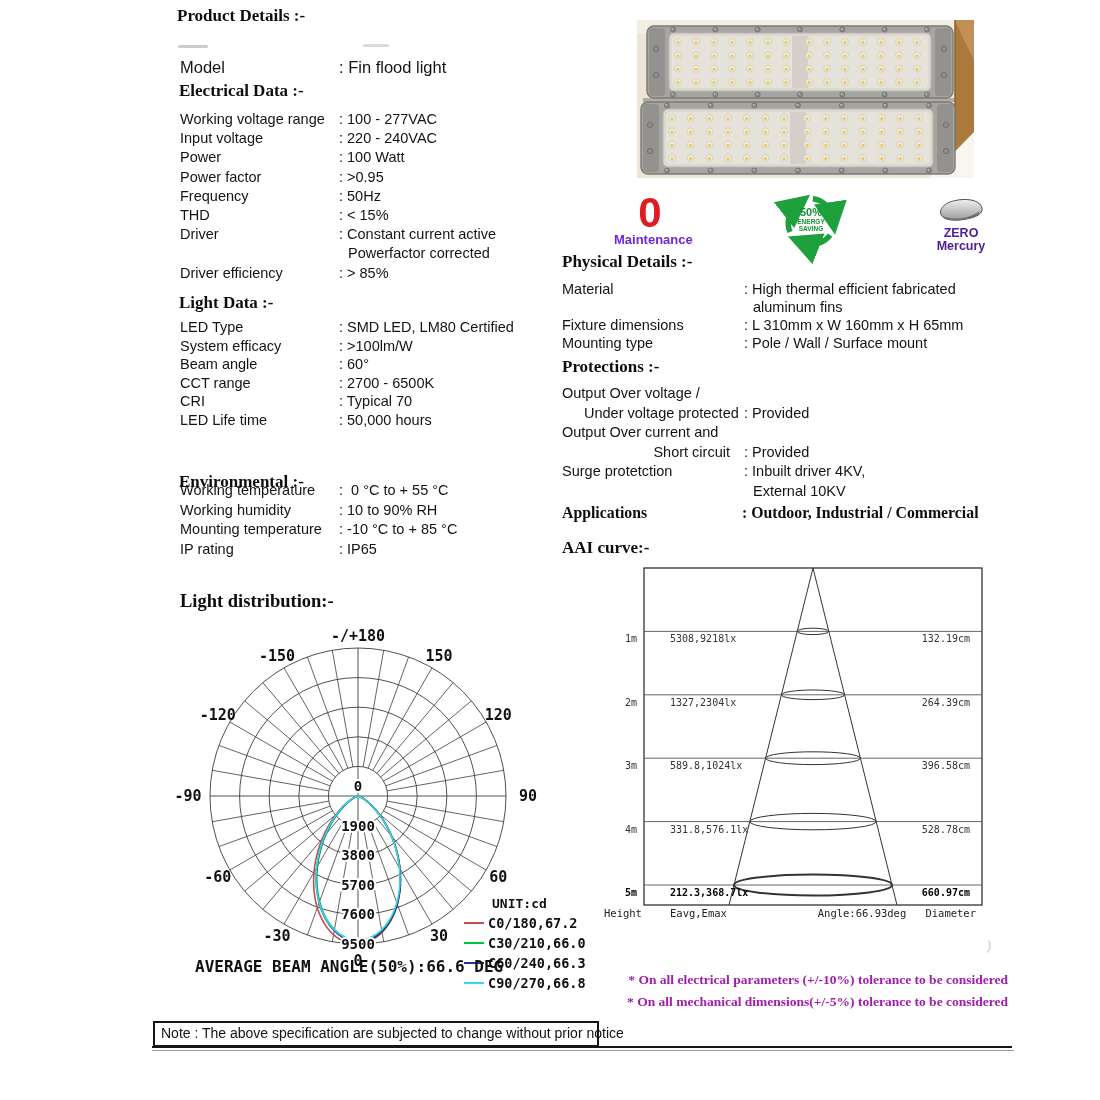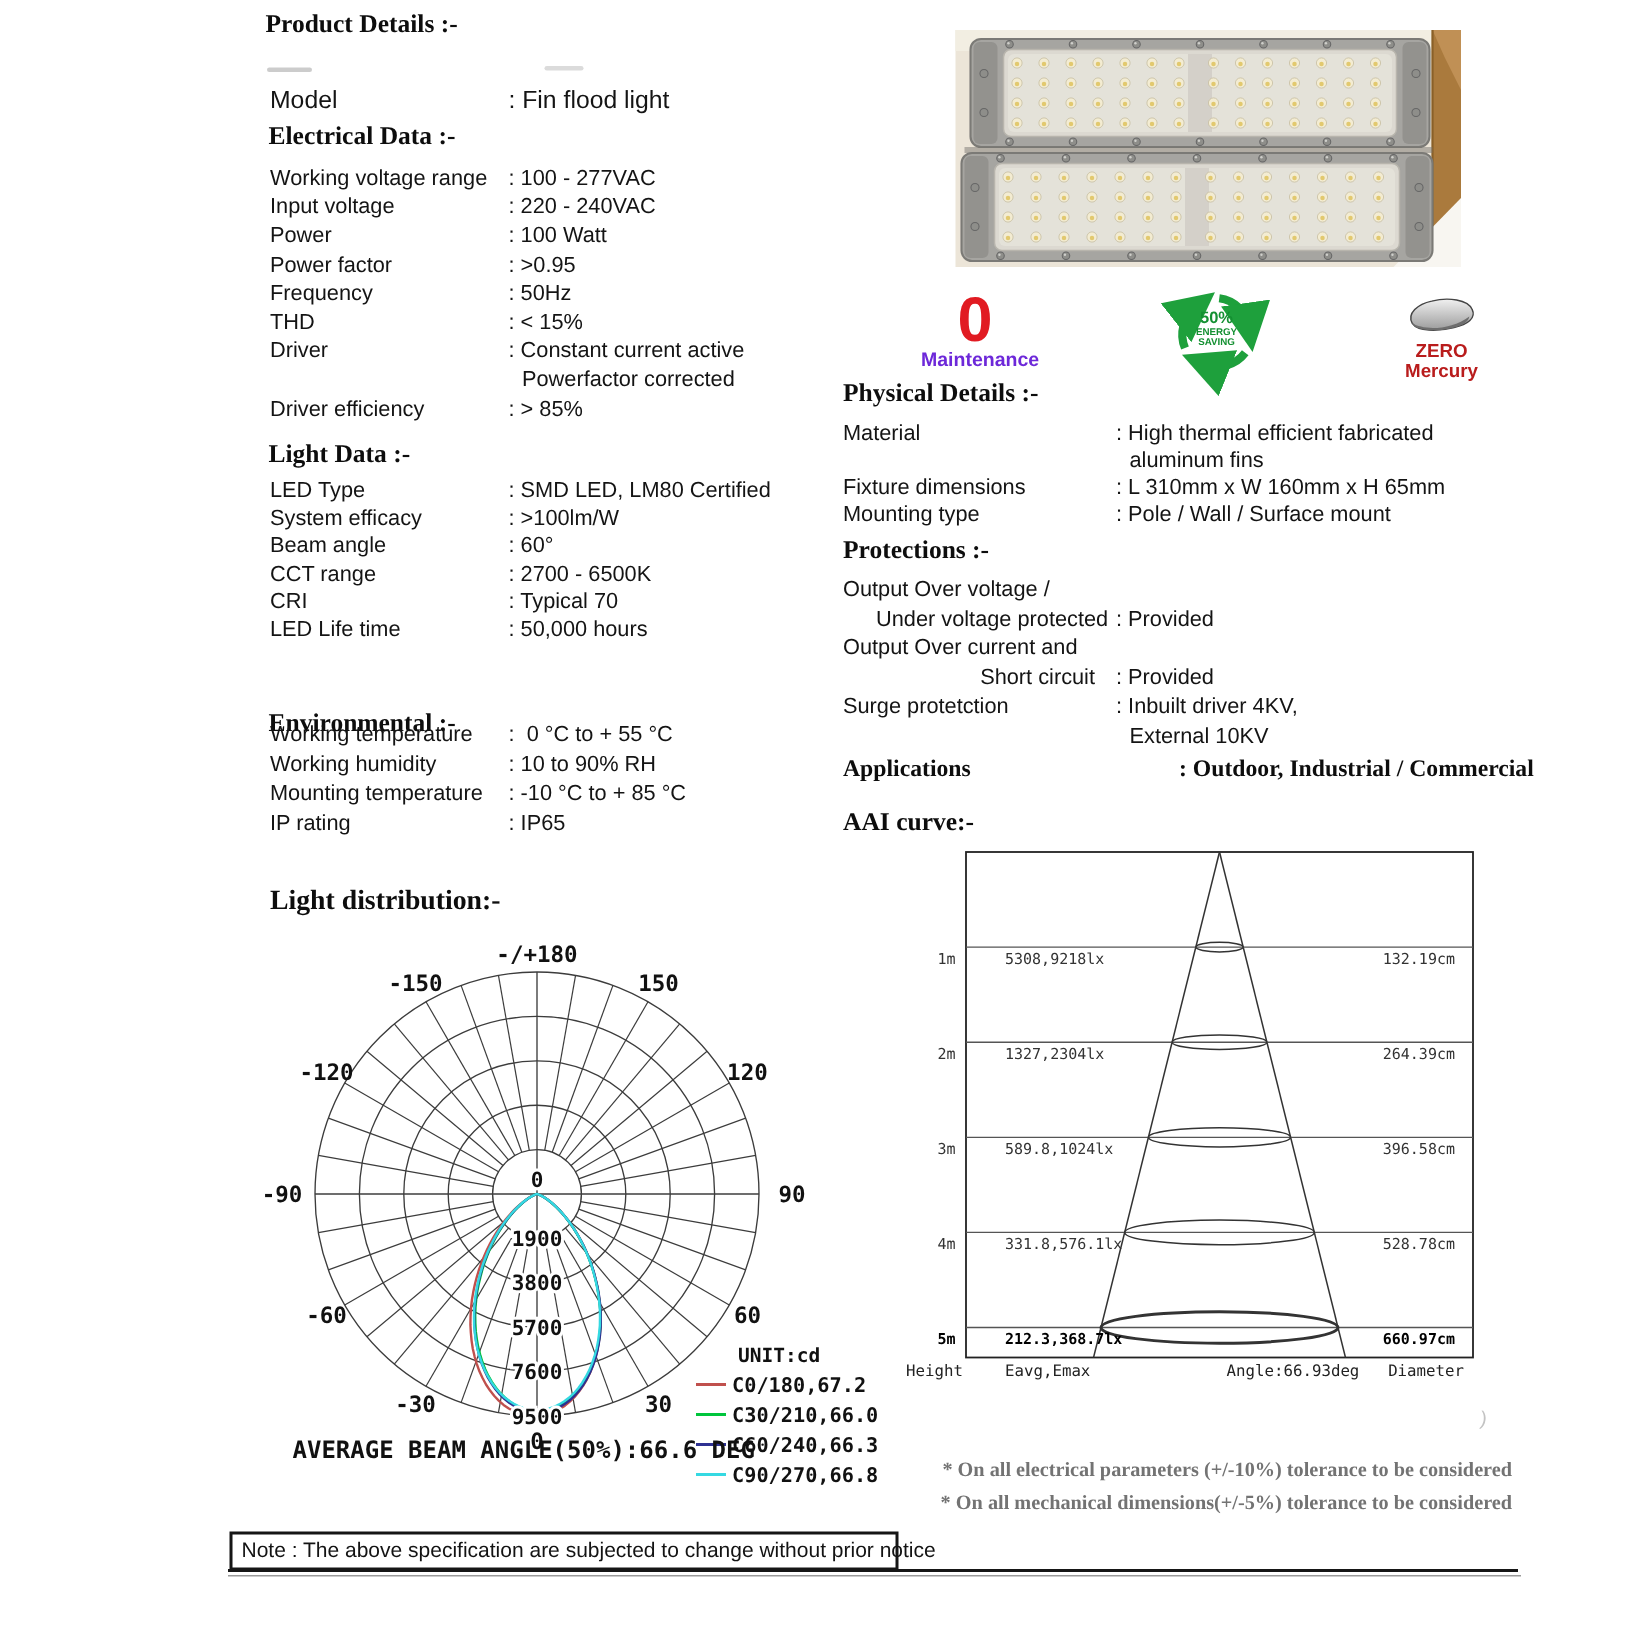--- a/index.html
+++ b/index.html
@@ -9,32 +9,32 @@
       color:#0d0d0d;white-space:nowrap;}
   .hd.big{font-size:18.5px;}
   .spec-block{position:absolute;font-size:14.5px;color:#141414;}
   .spec-row{display:flex;line-height:var(--rh,19.2px);align-items:flex-end;}
   .lbl{width:var(--lw,159px);flex:none;box-sizing:border-box;white-space:pre;}
   .lbl.indent{padding-left:22px;}
   .lbl.rightal{text-align:right;padding-right:14px;}
   .val{white-space:pre;}
   .val2{padding-left:9px;}
   .apps-row{position:absolute;left:530px;top:504px;display:flex;
-      font:bold 15.8px "Liberation Serif","DejaVu Serif",serif;color:#0d0d0d;gap:44px;}
+      font:bold 15.8px "Liberation Serif","DejaVu Serif",serif;color:#0d0d0d;}
   .apps-row .albl{width:180px;flex:none;}
   .badge{position:absolute;text-align:center;}
   .badge .zero{font:bold 42px "Liberation Sans",sans-serif;line-height:34px;}
   .badge .blabel{font:bold 13px "Liberation Sans",sans-serif;color:#6d28d9;margin-top:2px;}
-  .badge .blabel2{font:bold 12.5px "Liberation Sans",sans-serif;color:#b91c1c;line-height:13px;}
+  .badge .blabel2{font:bold 12.5px "Liberation Sans",sans-serif;color:#4c1d95;line-height:13px;}
   .energy-wrap{position:relative;width:66px;height:56px;margin:0 auto;}
   .energy-text{position:absolute;left:0;top:13px;width:66px;text-align:center;line-height:8px;}
   .energy-text .p{font:bold 11px "Liberation Sans",sans-serif;line-height:11px;}
   .energy-text .s{font:bold 6.5px "Liberation Sans",sans-serif;line-height:7px;}
   .footnote{position:absolute;right:124px;width:520px;text-align:right;
-      font:bold 13.5px "Liberation Serif","DejaVu Serif",serif;color:#737373;white-space:nowrap;}
+      font:bold 13.5px "Liberation Serif","DejaVu Serif",serif;color:#a21caf;white-space:nowrap;}
   .notebox{position:absolute;left:121px;top:1021px;width:436px;height:22px;
       border:2px solid #151515;font:14px "Liberation Sans",sans-serif;
       line-height:21px;padding-left:6px;white-space:nowrap;color:#131313;}
   .rule1{position:absolute;left:120px;top:1046px;width:860px;height:2px;background:#161616;}
   .rule2{position:absolute;left:120px;top:1050px;width:862px;height:1px;background:#9a9a9a;}
   .smudge{position:absolute;height:3px;background:#8f8f8f;opacity:.45;border-radius:2px;}
   .stray{position:absolute;color:#aaa;font:13px "Liberation Sans",sans-serif;
       transform:rotate(8deg);opacity:.7;}
   svg{position:absolute;overflow:visible;}
 </style>

